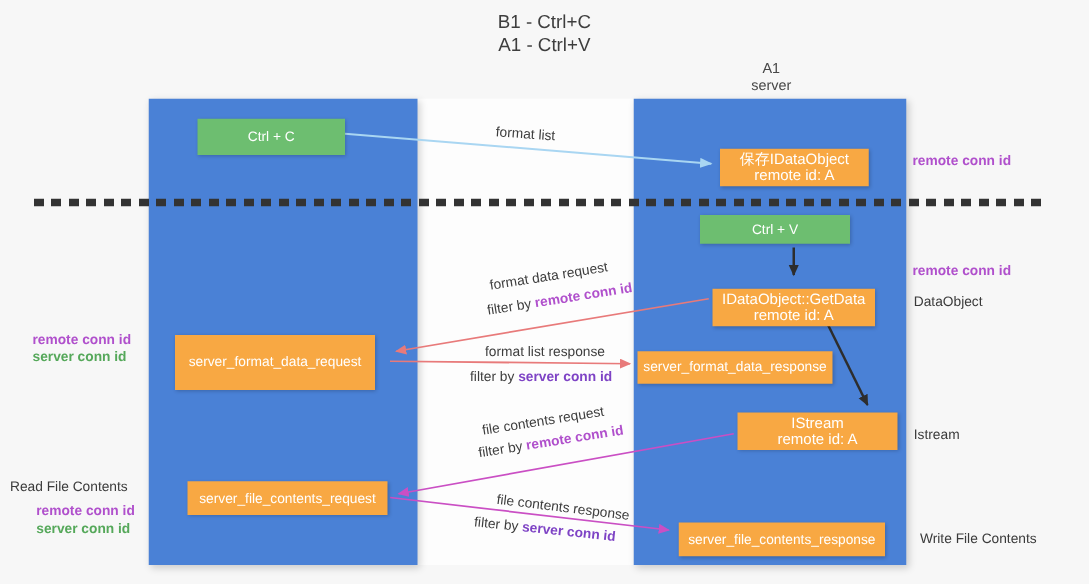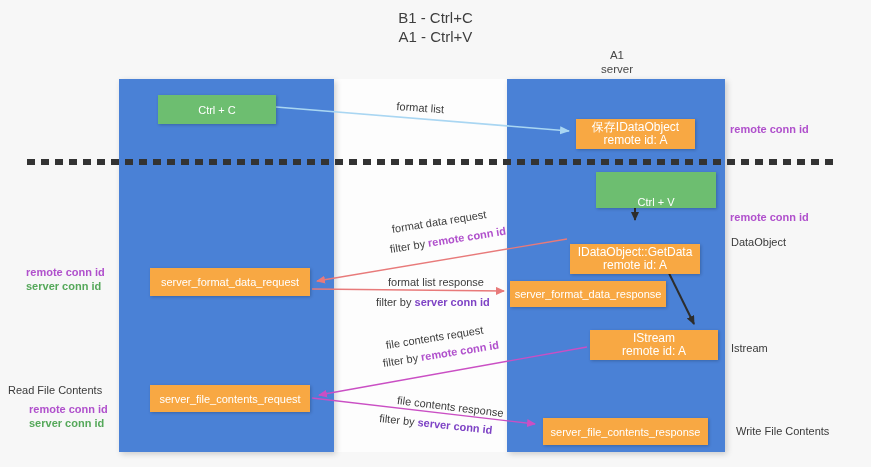--- a/index.html
+++ b/index.html
@@ -101,30 +101,30 @@
 
   <div class="node green" style="left:158px;top:95px;width:118px;height:29px;">
     <span>Ctrl + C</span>
   </div>
 
   <div class="node orange" style="left:576px;top:119px;width:119px;height:30px;">
     <span class="l2line">保存IDataObject</span>
     <span class="l2line">remote id: A</span>
   </div>
 
-  <div class="node green" style="left:596px;top:172px;width:120px;height:36px;justify-content:flex-end;">
+  <div class="node green" style="left:560px;top:172px;width:120px;height:23px;">
     <span>Ctrl + V</span>
   </div>
 
-  <div class="node orange" style="left:570px;top:244px;width:130px;height:30px;">
+  <div class="node orange" style="left:570px;top:231px;width:130px;height:30px;">
     <span class="l2line">IDataObject::GetData</span>
     <span class="l2line">remote id: A</span>
   </div>
 
-  <div class="node orange" style="left:150px;top:268px;width:160px;height:28px;">
+  <div class="node orange" style="left:140px;top:268px;width:160px;height:44px;">
     <span>server_format_data_request</span>
   </div>
 
   <div class="node orange" style="left:510px;top:281px;width:156px;height:26px;">
     <span>server_format_data_response</span>
   </div>
 
   <div class="node orange" style="left:590px;top:330px;width:128px;height:30px;">
     <span class="l2line">IStream</span>
     <span class="l2line">remote id: A</span>

